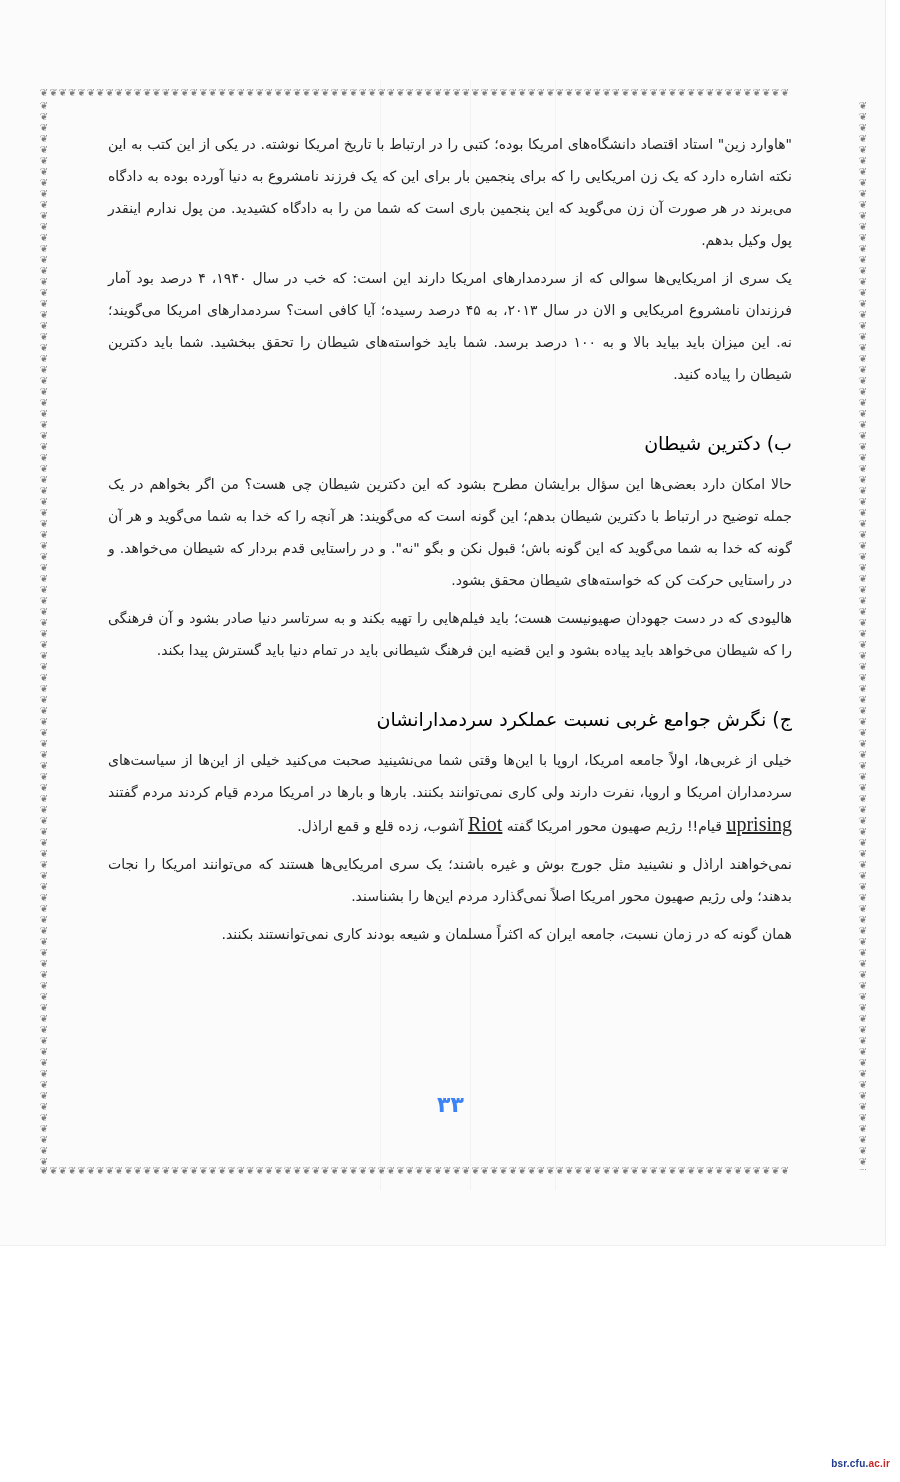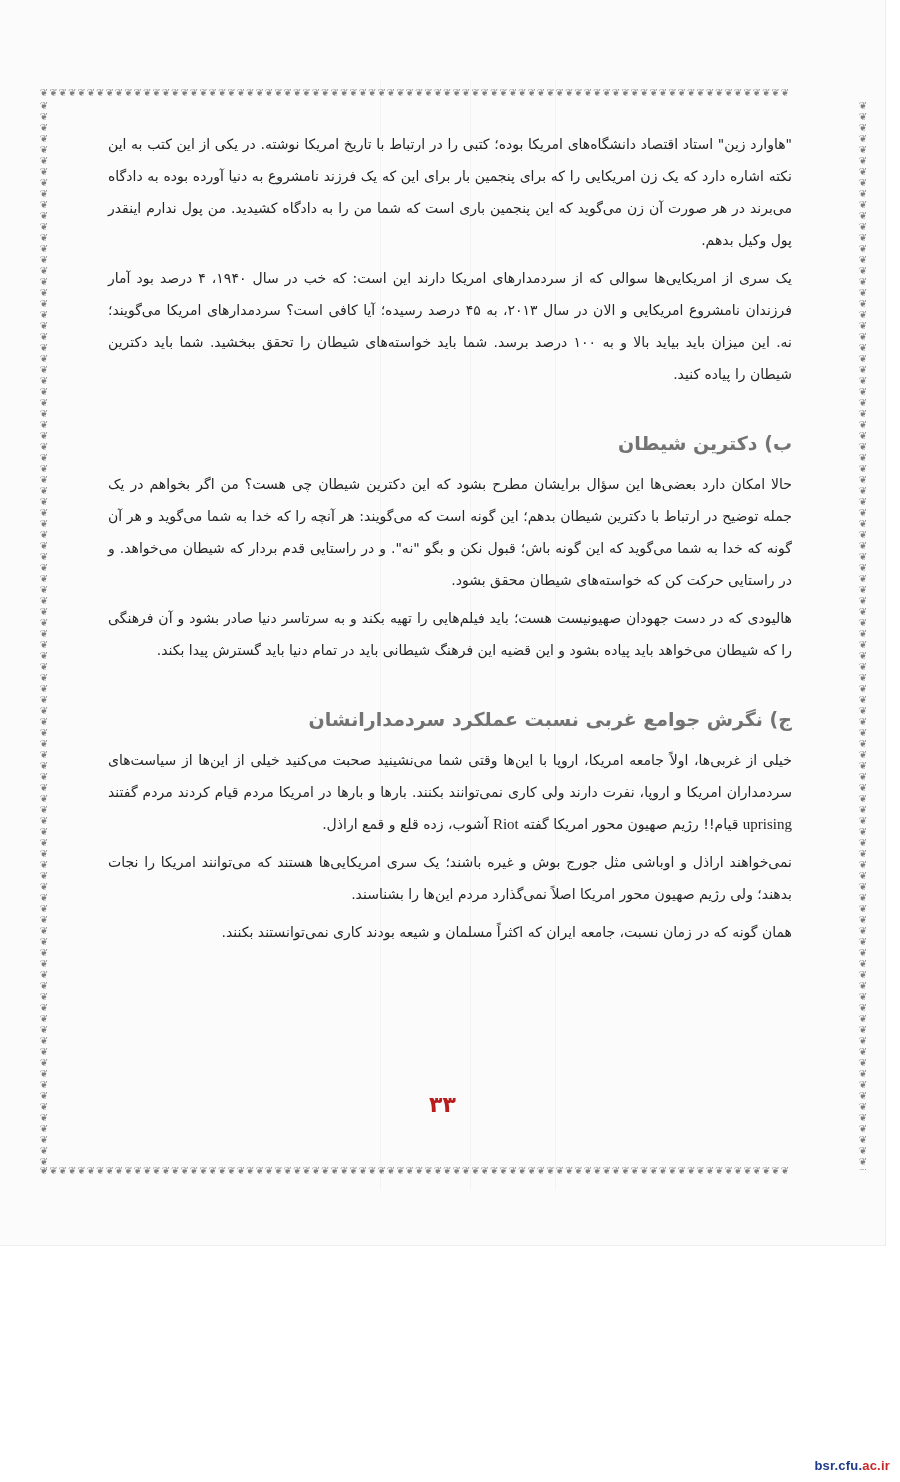--- a/index.html
+++ b/index.html
@@ -52,46 +52,47 @@
       line-height: 32px;
       color: #262626;
     }
     .content p {
       margin: 0 0 6px 0;
       text-align-last: right;
     }
     .content h2 {
       margin: 36px 0 8px 0;
       font-size: 19px;
-      font-weight: bold;
+      font-weight: normal;
       line-height: 34px;
-      color: #737373;
+      color: #000000;
     }
     .content h2.second { }
     .latin {
       font-family: "Liberation Serif", serif;
-      font-size: 15px;
+      font-size: 20px;
+      text-decoration: underline;
     }
     .page-number {
       position: absolute;
-      left: 0;
+      left: 8px;
       width: 885px;
       top: 1092px;
       text-align: center;
       font-size: 22px;
       font-weight: bold;
-      color: #b91c1c;
+      color: #3b82f6;
       direction: rtl;
     }
     .watermark {
       position: absolute;
       right: 10px;
       top: 1458px;
       font-family: "Liberation Sans", sans-serif;
-      font-size: 13px;
+      font-size: 10px;
       font-weight: bold;
       color: #1f3a8a;
       letter-spacing: 0.2px;
     }
     .watermark .ac { color: #c62828; }
     .scan-line {
       position: absolute;
       top: 80px;
       width: 1px;
       height: 1110px;
@@ -120,20 +121,20 @@
     <p>هالیودی که در دست جهودان صهیونیست هست؛ باید فیلم‌هایی را تهیه بکند و به سرتاسر دنیا صادر بشود و آن فرهنگی را که شیطان می‌خواهد باید پیاده بشود و این قضیه این فرهنگ شیطانی باید در تمام دنیا باید گسترش پیدا بکند.</p>
 
     <h2 class="second">ج) نگرش جوامع غربی نسبت عملکرد سردمدارانشان</h2>
     <p>
       <span>خیلی از غربی‌ها، اولاً جامعه امریکا، اروپا با این‌ها وقتی شما می‌نشینید صحبت می‌کنید خیلی از این‌ها از سیاست‌های سردمداران امریکا و اروپا، نفرت دارند ولی کاری نمی‌توانند بکنند. بارها و بارها در امریکا مردم قیام کردند مردم گفتند</span>
       <span class="latin">uprising</span>
       <span>قیام!! رژیم صهیون محور امریکا گفته</span>
       <span class="latin">Riot</span>
       <span>آشوب، زده قلع و قمع اراذل.</span>
     </p>
-    <p>نمی‌خواهند اراذل و اوباشی مثل جورج بوش و غیره باشند؛ یک سری امریکایی‌ها هستند که می‌توانند امریکا را نجات بدهند؛ ولی رژیم صهیون محور امریکا اصلاً نمی‌گذارد مردم این‌ها را بشناسند.</p>
+    <p>نمی‌خواهند اراذل و نشینید مثل جورج بوش و غیره باشند؛ یک سری امریکایی‌ها هستند که می‌توانند امریکا را نجات بدهند؛ ولی رژیم صهیون محور امریکا اصلاً نمی‌گذارد مردم این‌ها را بشناسند.</p>
     <p>همان گونه که در زمان نسبت، جامعه ایران که اکثراً مسلمان و شیعه بودند کاری نمی‌توانستند بکنند.</p>
   </div>
 
   <div class="page-number">۳۳</div>
 </div>
 
 <div class="watermark"><span>bsr.cfu.</span><span class="ac">ac.ir</span></div>
 
 </body></html>

